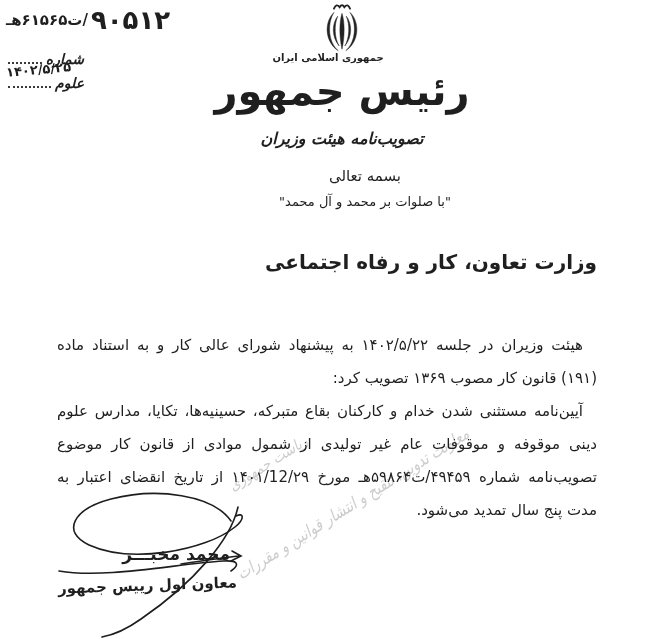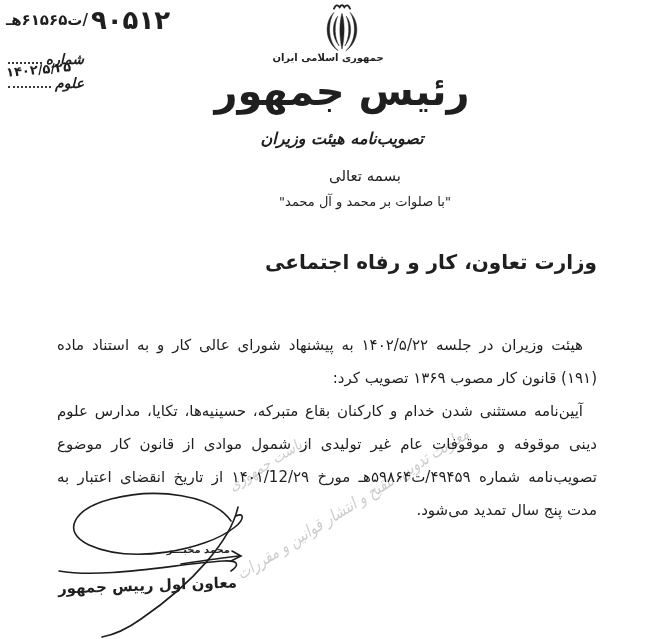--- a/index.html
+++ b/index.html
@@ -30,21 +30,21 @@
   .hdr-country{left:228px;top:52px;width:200px;font-size:10px;font-weight:600;}
   .hdr-office{left:212px;top:68px;width:260px;font-size:40px;font-weight:bold;}
   .hdr-doctype{left:202px;top:129px;width:280px;font-size:16px;font-weight:bold;font-style:italic;}
   .basmala{left:240px;top:167px;width:250px;font-size:15px;}
   .salawat{left:240px;top:194px;width:250px;font-size:13px;}
   
   .addressee{right:53px;top:250px;font-size:20px;font-weight:bold;direction:rtl;}
   .bodytext{left:57px;top:294px;width:540px;direction:rtl;text-align:justify;font-size:15px;line-height:33px;margin-top:35px;}
   .bodytext p{margin:0;text-indent:14px;}
   
-  .sig-name{left:168px;top:544px;width:62px;font-size:10px;font-weight:bold;direction:rtl;text-align:center;white-space:nowrap;}
+  .sig-name{left:168px;top:544px;width:62px;font-size:17px;font-weight:bold;direction:rtl;text-align:center;white-space:nowrap;}
   .sig-title{left:85px;top:576px;width:152px;font-size:15px;font-weight:bold;direction:rtl;text-align:center;transform:rotate(-2deg);white-space:nowrap;}
   svg{display:block;}
 </style>
 </head>
 <body>
 
 <div class="page">
 
   <div class="wm wm-small">ریاست جمهوری</div>
   <div class="wm wm-main">معاونت تدوین، تنقیح و انتشار قوانین و مقررات</div>

